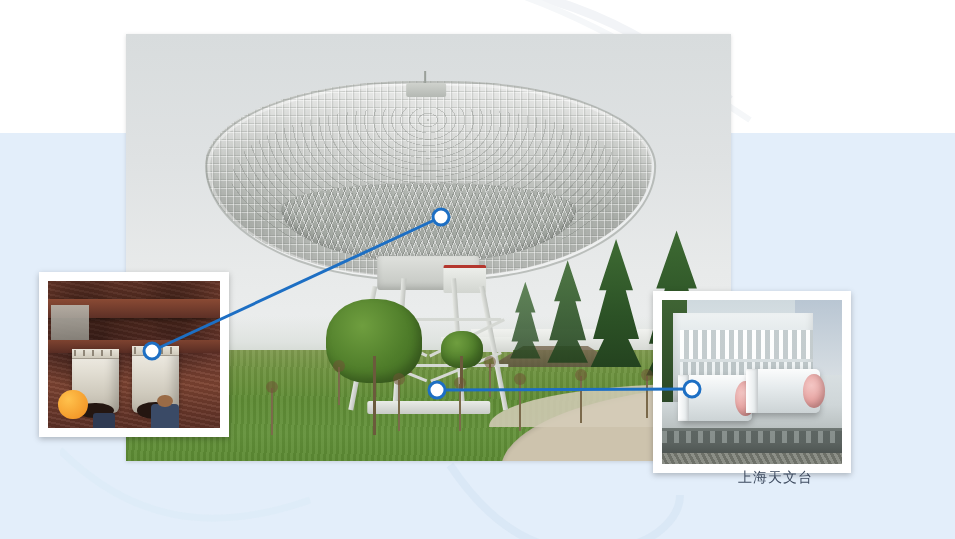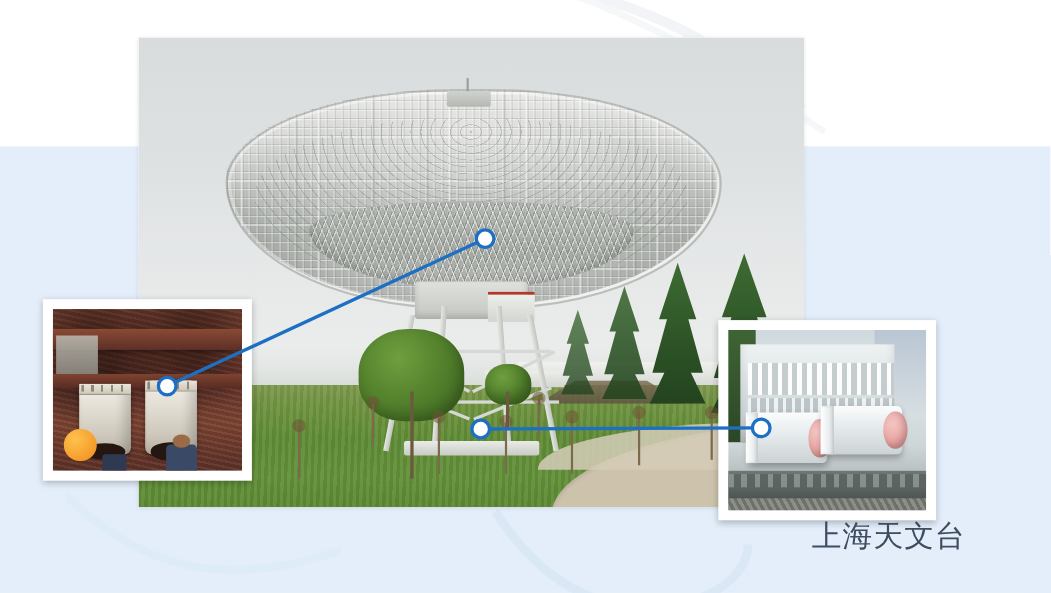--- a/index.html
+++ b/index.html
@@ -211,21 +211,21 @@
   .base-rail:before{content:"";position:absolute;left:0;top:10%;width:100%;height:48%;
         background:repeating-linear-gradient(90deg,#8e9693 0 5px,#5b6360 5px 12px);opacity:.85;}
   .gravel{position:absolute;left:0;bottom:0;width:100%;height:7%;
         background:repeating-linear-gradient(62deg,#8c8f87 0 3px,#6e7169 3px 6px);}
 
   
   .connectors{position:absolute;inset:0;pointer-events:none;}
 
   
   .caption{position:absolute;left:738px;top:469px;
-           font-size:27px;color:#3f4c60;letter-spacing:1px;
+           font-size:14px;color:#3f4c60;letter-spacing:1px;
            font-family:Liberation Serif, serif;white-space:nowrap;}
 </style>
 </head>
 <body>
 
 <div id="slide">
 
   <div class="band-blue"></div>
 
   <div class="swirl" style="left:430px;top:-20px;">

